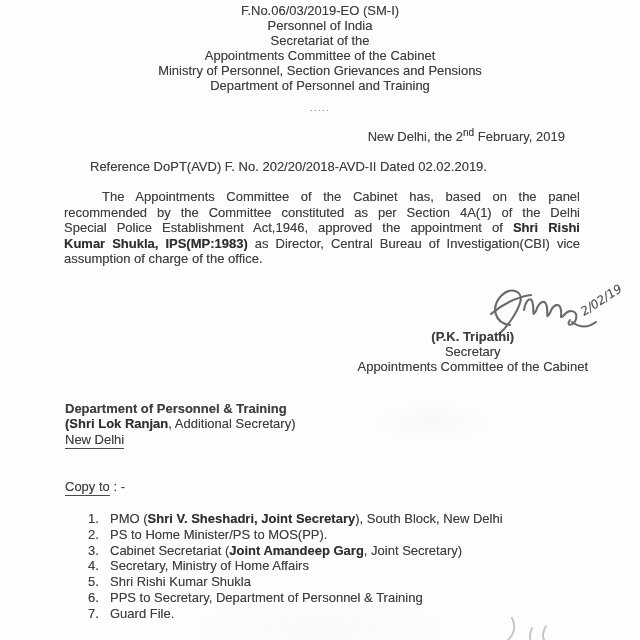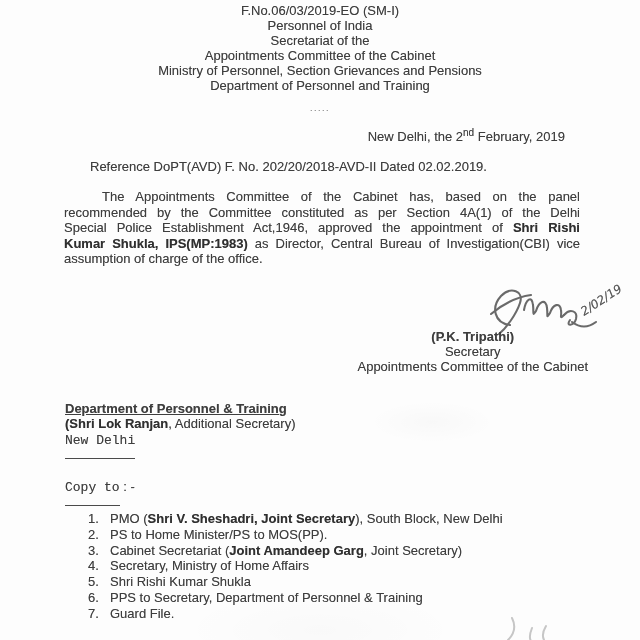--- a/index.html
+++ b/index.html
@@ -27,22 +27,22 @@
   .body-para { position:absolute; top:189px; left:64px; width:516px; font-size:13px; line-height:15.6px; }
   .jline { text-align:justify; text-align-last:justify; }
   .jline.first { text-indent:38px; }
   .jline.last { text-align-last:left; }
 
   .sig-flourish { position:absolute; left:486px; top:283px; }
   .sig-block { position:absolute; top:329px; right:52px; text-align:center; font-size:13px; line-height:15px; }
   .sig-name { font-weight:bold; }
 
   .addressee { position:absolute; top:401px; left:65px; font-size:13px; line-height:15.4px; }
-  .addressee .dept { font-weight:bold;text-decoration:underline; }
-  .u { border-bottom:1.2px solid #4a4a4a; padding-bottom:10px;font-family:Liberation Mono, monospace; }
+  .addressee .dept { font-weight:bold; }
+  .u { border-bottom:1.2px solid #4a4a4a; padding-bottom:1px; }
 
   .copy-label { position:absolute; top:479px; left:65px; font-size:13px; }
 
   .copy-list { position:absolute; top:511px; left:88px; font-size:13px; line-height:15.8px; }
   .copy-row { white-space:nowrap; }
   .copy-row .num { display:inline-block; width:22px; }
 
   .stray-ink { position:absolute; left:498px; top:612px; }
 </style>
 </head>

